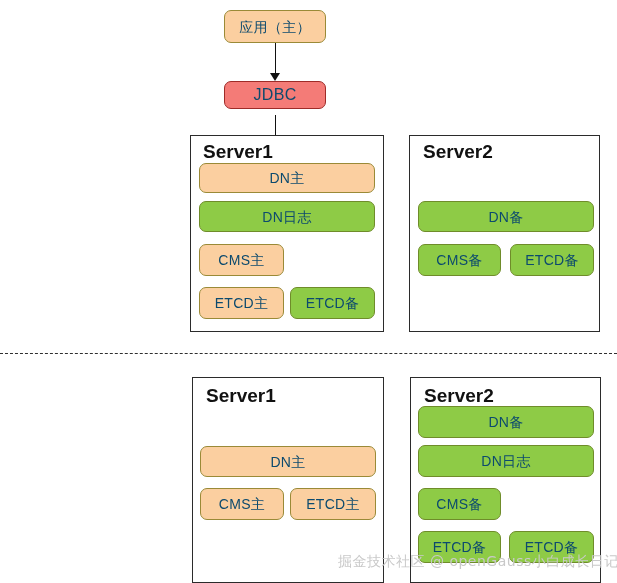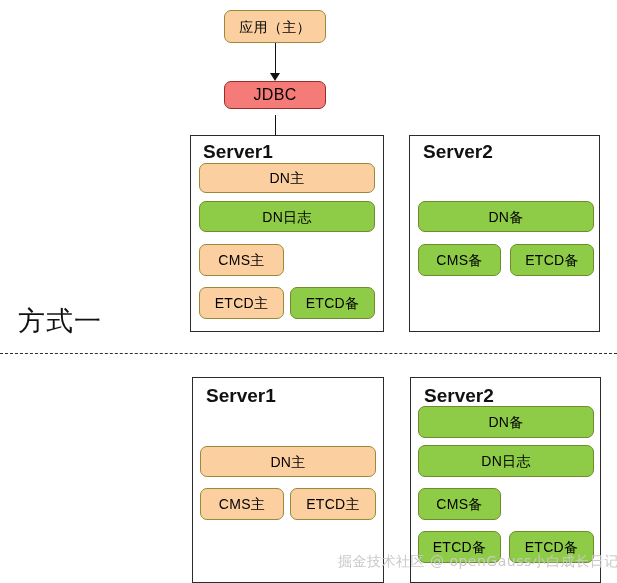--- a/index.html
+++ b/index.html
@@ -25,21 +25,21 @@
   
   .node {
     position: absolute;
     box-sizing: border-box;
     border-radius: 7px;
     border: 1.4px solid #7a7a32;
     display: flex;
     align-items: center;
     justify-content: center;
     font-size: 14px;
-    color: #000000;
+    color: #0c4a6e;
     letter-spacing: 0.3px;
     white-space: nowrap;
     line-height: 1;
   }
   .node.orange {
     background: #fbcfa0;
     border-color: #9a8a37;
   }
   .node.green {
     background: #8ecb46;
@@ -127,21 +127,20 @@
     <div class="arrow-head" style="left:270px; top:73px;"></div>
   </div>
 
   <div class="node red" style="left:224px; top:81px; width:102px; height:28px;">JDBC</div>
 
   <div class="connector">
     <div class="conn-line" style="left:275px; top:115px; height:48px;"></div>
     <div class="arrow-head" style="left:270px; top:157px;"></div>
   </div>
 
-  <div class="method-label" style="left:18px; top:303px;">方式一</div>
 
   <div class="server-box" style="left:190px; top:135px; width:194px; height:197px;"></div>
   <div class="server-title" style="left:203px; top:141px;">Server1</div>
 
   <div class="node orange" style="left:199px; top:163px; width:176px; height:30px;">DN主</div>
   <div class="node green" style="left:199px; top:201px; width:176px; height:31px;">DN日志</div>
   <div class="node orange" style="left:199px; top:244px; width:85px; height:32px;">CMS主</div>
   <div class="node orange" style="left:199px; top:287px; width:85px; height:32px;">ETCD主</div>
   <div class="node green" style="left:290px; top:287px; width:85px; height:32px;">ETCD备</div>
 

